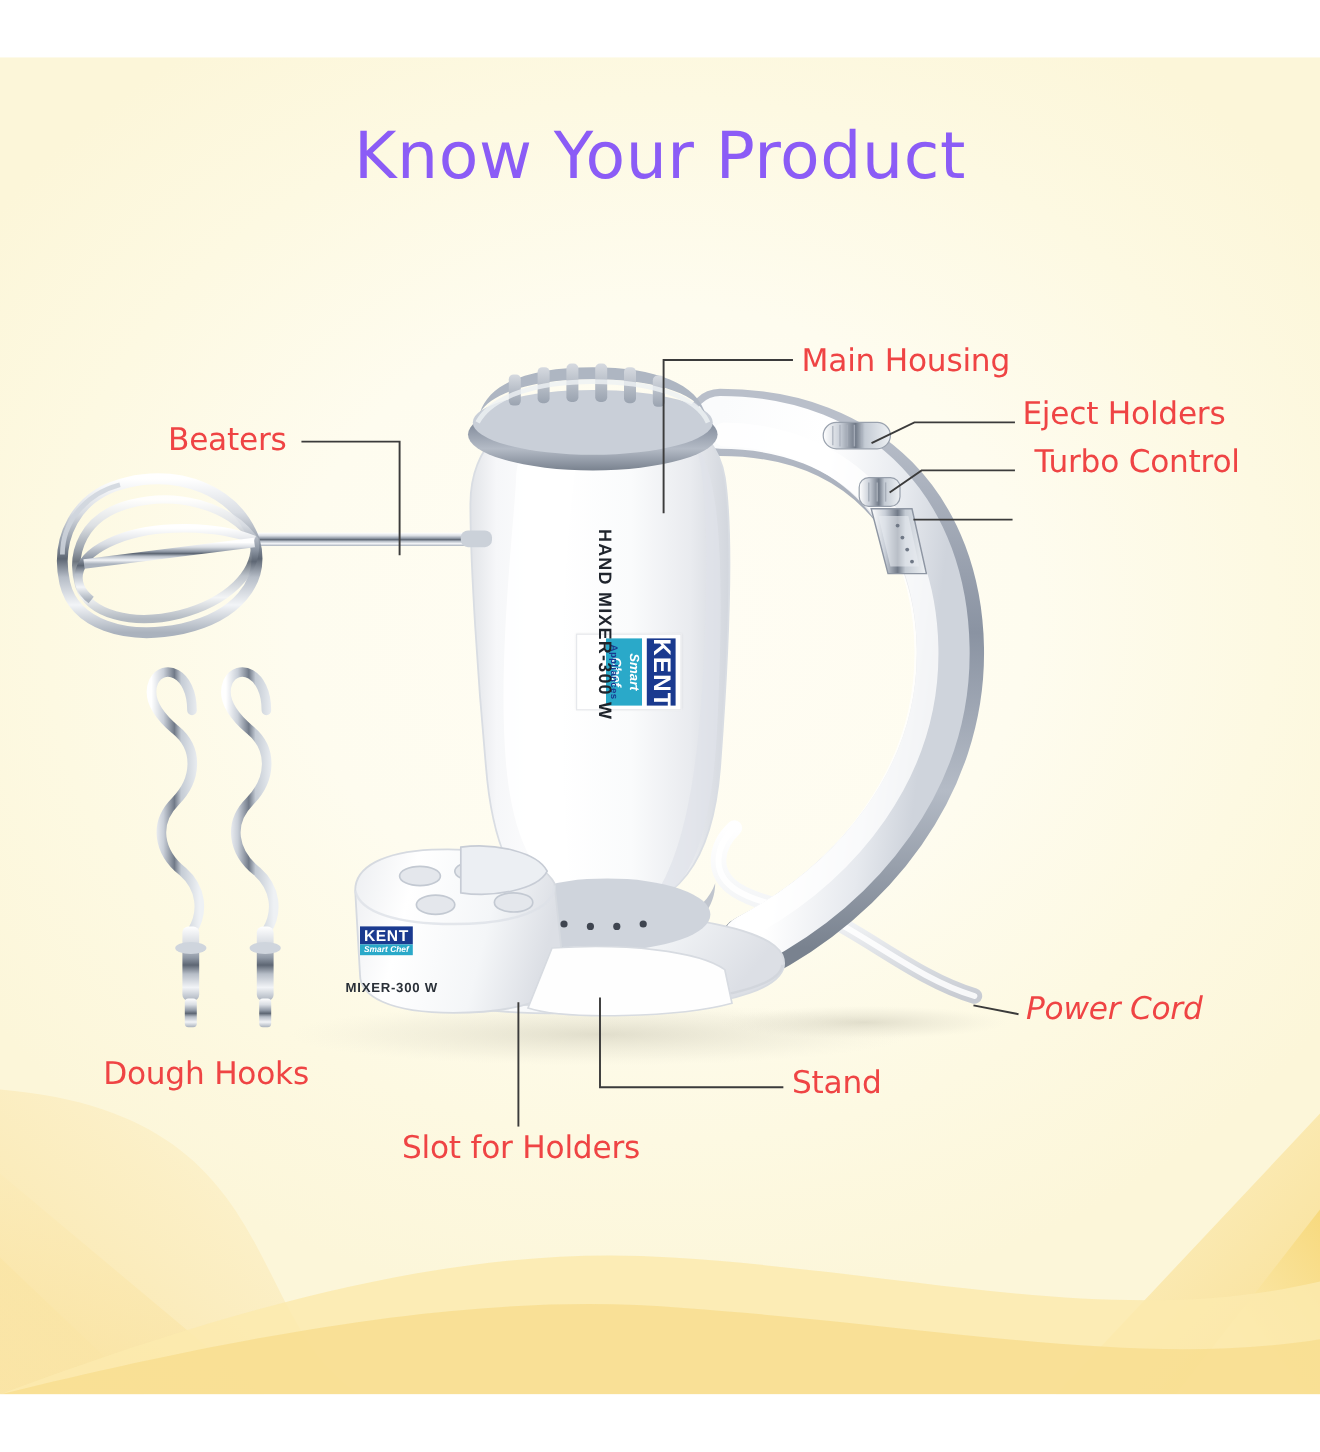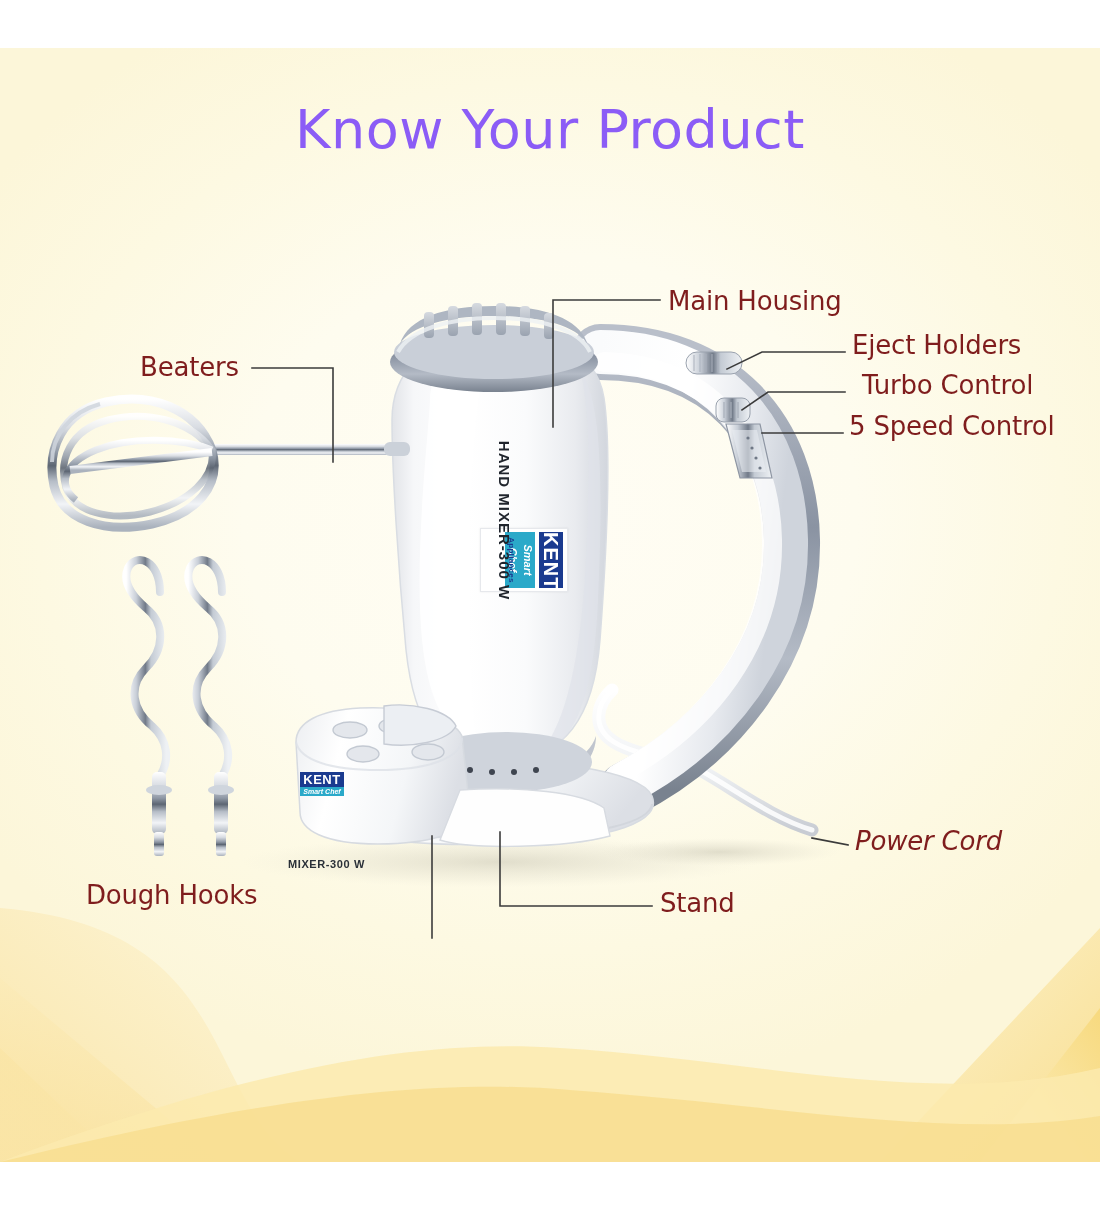--- a/index.html
+++ b/index.html
@@ -40,21 +40,21 @@
     font-size:54px;
     font-weight:400;
     letter-spacing:.5px;
     color:#8b5cf6;
     font-family:"DejaVu Sans","Liberation Sans",sans-serif;
   }
 
   
   .label{
     position:absolute;
-    color:#7f1d1d;
+    color:#ef4444;
     font-size:26px;
     font-weight:400;
     white-space:nowrap;
     font-family:"DejaVu Sans","Liberation Sans",sans-serif;
     letter-spacing:-.2px;
   }
 
   
   .leaders{position:absolute;left:0;top:0;width:1100px;height:1210px;}
 
@@ -311,21 +311,21 @@
 
   <div style="position:absolute;left:404px;top:512px;width:200px;text-align:center;
               color:#1f242c;font-size:15px;font-weight:700;letter-spacing:1px;
               transform:rotate(90deg);transform-origin:center;white-space:nowrap;
               font-family:'Liberation Sans',sans-serif;">HAND MIXER-300 W</div>
 
   <div style="position:absolute;left:300px;top:772px;width:44px;height:28px;">
     <div style="color:#ffffff;background:#1a3a8f;font-size:13px;font-weight:700;text-align:center;line-height:15px;letter-spacing:.5px;">KENT</div>
     <div style="color:#ffffff;background:#2aa9c9;font-size:7px;font-style:italic;font-weight:700;text-align:center;line-height:9px;">Smart Chef</div>
   </div>
-  <div style="position:absolute;left:288px;top:858px;color:#2a3038;font-size:11px;font-weight:700;letter-spacing:.6px;
+  <div style="position:absolute;left:288px;top:818px;color:#2a3038;font-size:11px;font-weight:700;letter-spacing:.6px;
               font-family:'Liberation Sans',sans-serif;">MIXER-300 W</div>
 
   <svg class="leaders" viewBox="0 0 1100 1210">
     <g stroke="#3b3b3b" stroke-width="1.6" fill="none" stroke-linecap="square">
 
       <path d="M252,368 L333,368 L333,462"></path>
 
       <path d="M660,300 L553,300 L553,427"></path>
 
       <path d="M845,352 L762,352 L727,369"></path>
@@ -341,19 +341,19 @@
       <path d="M432,938 L432,836"></path>
     </g>
   </svg>
 
   <div class="title">Know Your Product</div>
 
   <div class="label" style="left:140px;top:352px;">Beaters</div>
   <div class="label" style="left:668px;top:286px;">Main Housing</div>
   <div class="label" style="left:852px;top:330px;">Eject Holders</div>
   <div class="label" style="left:852px;top:370px;margin-left:10px;">Turbo Control</div>
-  <div class="label" style="left:849px;top:411px;">5 Speed Control</div>
   <div class="label" style="left:855px;top:826px;font-style:italic;">Power Cord</div>
   <div class="label" style="left:660px;top:888px;">Stand</div>
   <div class="label" style="left:86px;top:880px;">Dough Hooks</div>
+  <div class="label" style="left:335px;top:942px;">Slot for Holders</div>
 
   <div class="bottom-white"></div>
 </div>
 
 </body></html>

